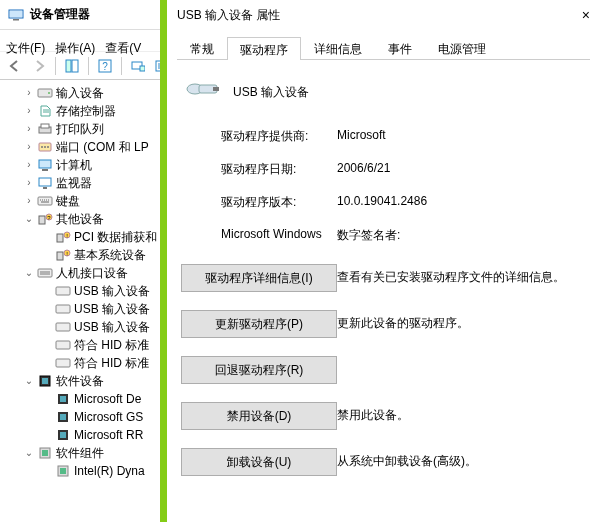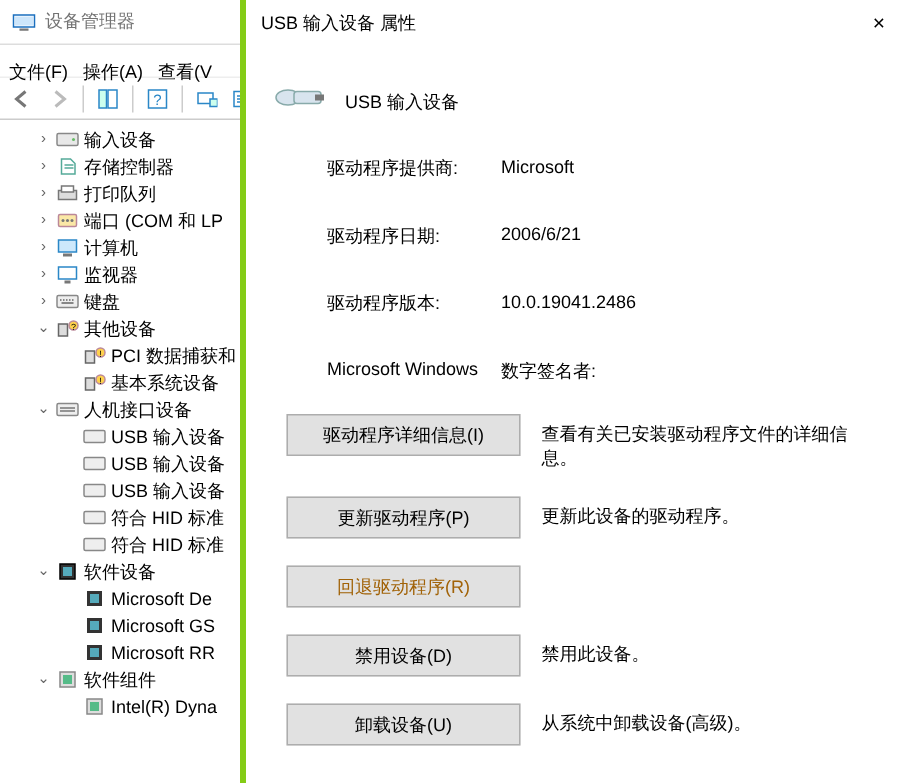--- a/index.html
+++ b/index.html
@@ -2,52 +2,52 @@
 <html><head>
 <meta charset="utf-8">
 <style>
   * { margin: 0; padding: 0; box-sizing: border-box; }
   body { font-family: "Microsoft YaHei", "Segoe UI", sans-serif; font-size: 12px; background: #fff; color: #000; width: 600px; height: 522px; overflow: hidden; position: relative; }
   
   
   .dm-window { position: absolute; top: 0; left: 0; width: 600px; }
   .dm-title { height: 30px; display: flex; align-items: center; padding: 0 8px; border-bottom: 1px solid #ddd; gap: 6px; }
   .dm-title .icon-box { width: 16px; height: 16px; display: inline-flex; align-items: center; justify-content: center; }
-  .dm-title-text { color: #737373; }
+  .dm-title-text { color: #000000; font-weight: bold; }
   .dm-menu { height: 22px; display: flex; align-items: center; padding: 0 6px; gap: 10px; border-bottom: 1px solid #eee; }
   .dm-menu span { cursor: default; margin-top: 16px; }
   .dm-toolbar { height: 28px; display: flex; align-items: center; padding: 0 4px; gap: 2px; border-bottom: 1px solid #ccc; }
   .tbtn { width: 22px; height: 22px; border: 1px solid transparent; display: inline-flex; align-items: center; justify-content: center; color: #2a6aa0; }
   .tsep { width: 1px; height: 18px; background: #ccc; margin: 0 3px; }
   
   .dm-tree { padding: 4px 0 4px 4px; line-height: 18px; }
   .node { display: flex; align-items: center; height: 18px; white-space: nowrap; }
   .caret { width: 14px; text-align: center; color: #666; font-size: 10px; cursor: pointer; }
   .caret.none { visibility: hidden; }
   .dev-icon { width: 18px; height: 16px; display: inline-flex; align-items: center; justify-content: center; margin-right: 2px; }
   .dev-label { cursor: default; }
   .indent1 { padding-left: 18px; }
   .indent2 { padding-left: 36px; }
 
   
-  .prop-dialog { position: absolute; top: 0; left: 160px; width: 440px; height: 522px; background: #fff; border-left: 4px solid #84cc16; }
+  .prop-dialog { position: absolute; top: 0; left: 160px; width: 440px; height: 522px; background: #fff; border-left: 7px solid #84cc16; }
   .prop-title { height: 30px; display: flex; align-items: center; padding: 0 10px; font-size: 12px; }
   .prop-title-text { flex: 1; }
   .prop-close { width: 40px; text-align: right; font-size: 14px; cursor: pointer; }
   .prop-body { padding: 6px 10px 0 10px; }
   .tab-strip { height: 24px; display: flex; border-bottom: 1px solid #ccc; }
   .tab { padding: 4px 12px; border: 1px solid transparent; border-bottom: none; cursor: pointer; position: relative; top: 0; }
   .tab.active { border-color: #ccc; background: #fff; top: 1px; }
   .tab-content { padding: 14px 4px; }
   .dev-header { display: flex; align-items: center; gap: 12px; margin: 4px 0 22px 4px; }
   .dev-header .dev-icon-lg { width: 36px; height: 28px; }
-  .info-grid { display: grid; grid-template-columns: 116px 1fr; row-gap: 28px; margin-left: 40px; margin-bottom: 20px; }
-  .action-row { display: flex; align-items: flex-start; gap: 14px; margin: 10px 0 18px 13px; }
+  .info-grid { display: grid; grid-template-columns: 116px 1fr; row-gap: 16px; margin-left: 40px; margin-bottom: 20px; }
+  .action-row { display: flex; align-items: flex-start; margin: 10px 0 18px 0; }
   .action-row button { width: 156px; height: 28px; background: #e1e1e1; border: 1px solid #adadad; font-family: inherit; font-size: 12px; cursor: pointer; }
-  .action-row button:disabled { color: #a16207; cursor: default; }
+  .action-row button:disabled { color: #000000; cursor: default; }
   .action-row .desc { flex: 1; line-height: 16px; padding-top: 5px; }
   
   
   svg { display: block; }
 </style>
 </head>
 <body>
 
 <div class="dm-window">
   <div class="dm-title">
@@ -328,20 +328,27 @@
       </div>
   </div>
 </div>
 
 <div class="prop-dialog">
   <div class="prop-title">
     <span class="prop-title-text">USB 输入设备 属性</span>
     <span class="prop-close">×</span>
   </div>
   <div class="prop-body">
+    <div class="tab-strip">
+      <div class="tab">常规</div>
+      <div class="tab active">驱动程序</div>
+      <div class="tab">详细信息</div>
+      <div class="tab">事件</div>
+      <div class="tab">电源管理</div>
+    </div>
     <div class="tab-content">
       <div class="dev-header">
         <span class="dev-icon-lg">
           <svg width="36" height="22" viewBox="0 0 36 22">
               <ellipse cx="10" cy="11" rx="8" ry="5" fill="#d8e4ee" stroke="#8aa"></ellipse>
               <rect x="14" y="7" width="18" height="8" rx="2" fill="#d8e4ee" stroke="#8aa"></rect>
               <rect x="28" y="9" width="6" height="4" fill="#777"></rect>
             </svg>
         </span>
         <span>USB 输入设备</span>

